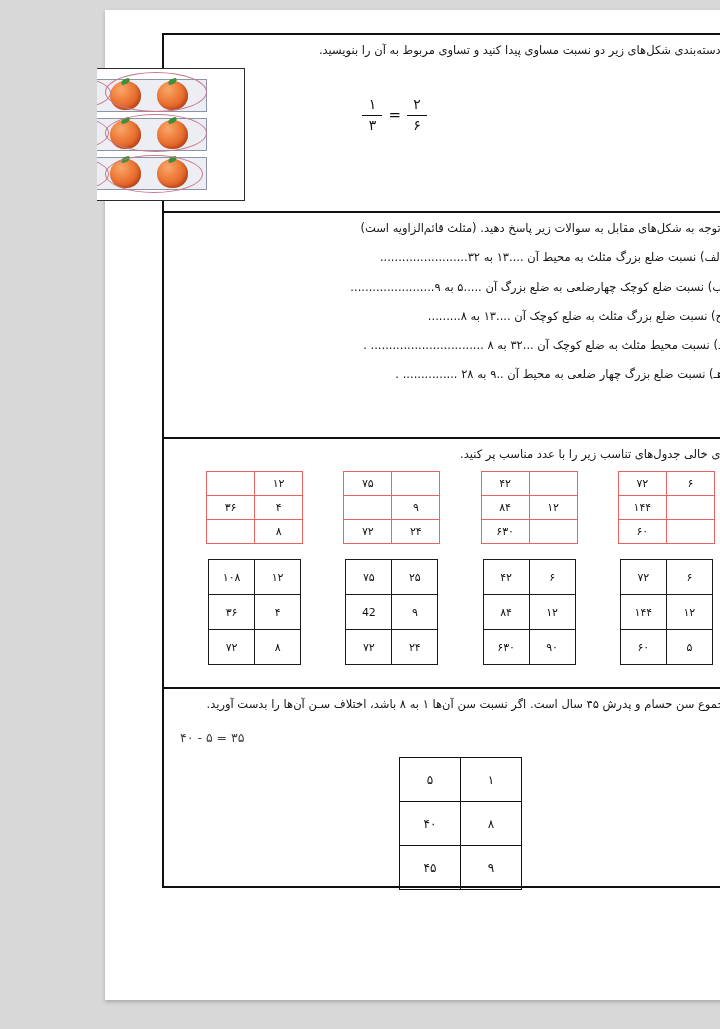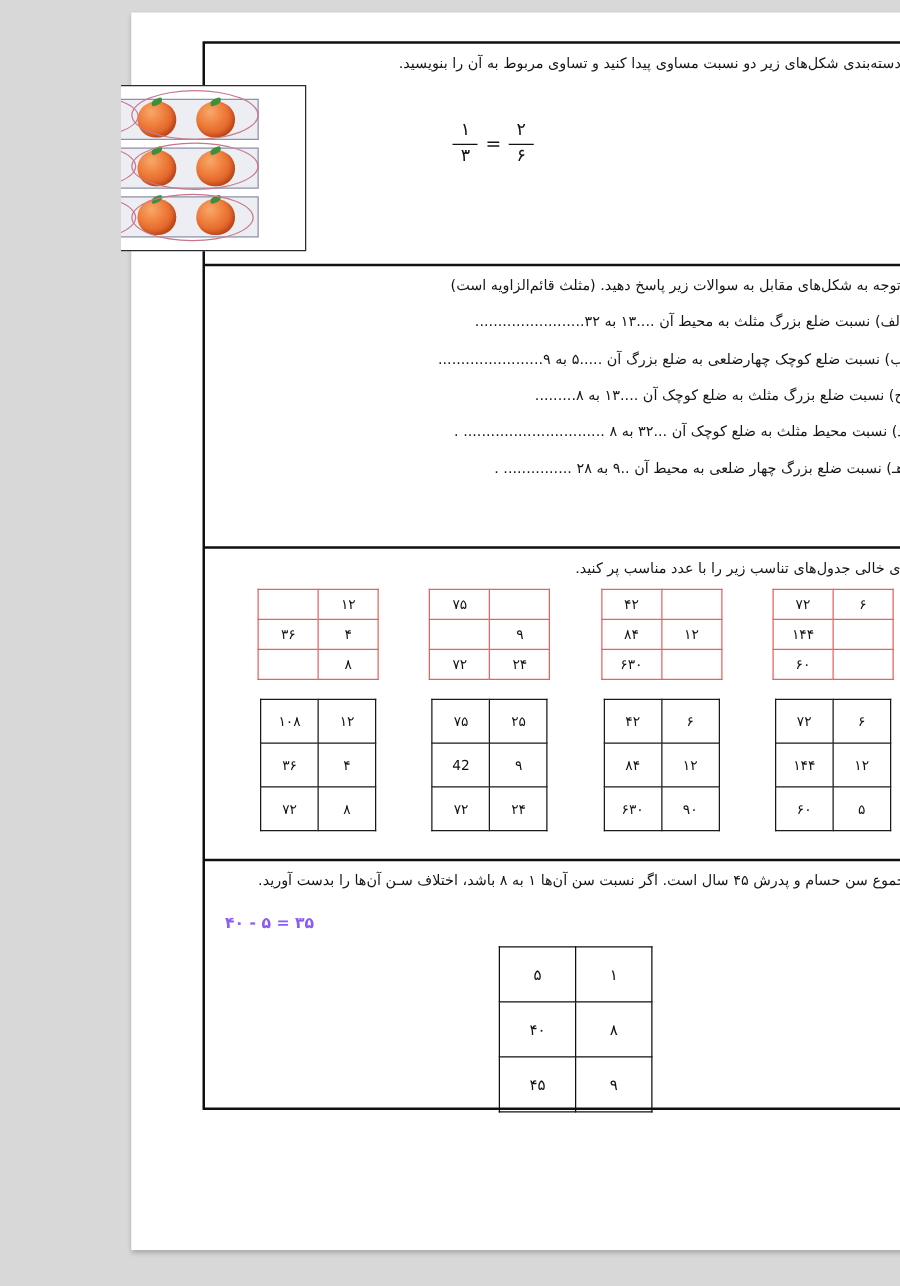--- a/index.html
+++ b/index.html
@@ -191,22 +191,22 @@
     height: 34px;
   }
 
   
   #q4 { height: 197px; }
   .eqline {
     direction: ltr;
     text-align: left;
     padding: 14px 14px 0 16px;
     font-size: 12.5px;
-    font-weight: bold;
-    color: #8b5cf6;
+    font-weight: normal;
+    color: #404040;
   }
   .q4table {
     position: absolute;
     top: 68px;
     left: 0; right: 0;
     display: flex;
     justify-content: center;
   }
   table.q4grid { border-collapse: collapse; table-layout: fixed; direction: rtl; border: 1.4px solid #111; }
   table.q4grid td {

